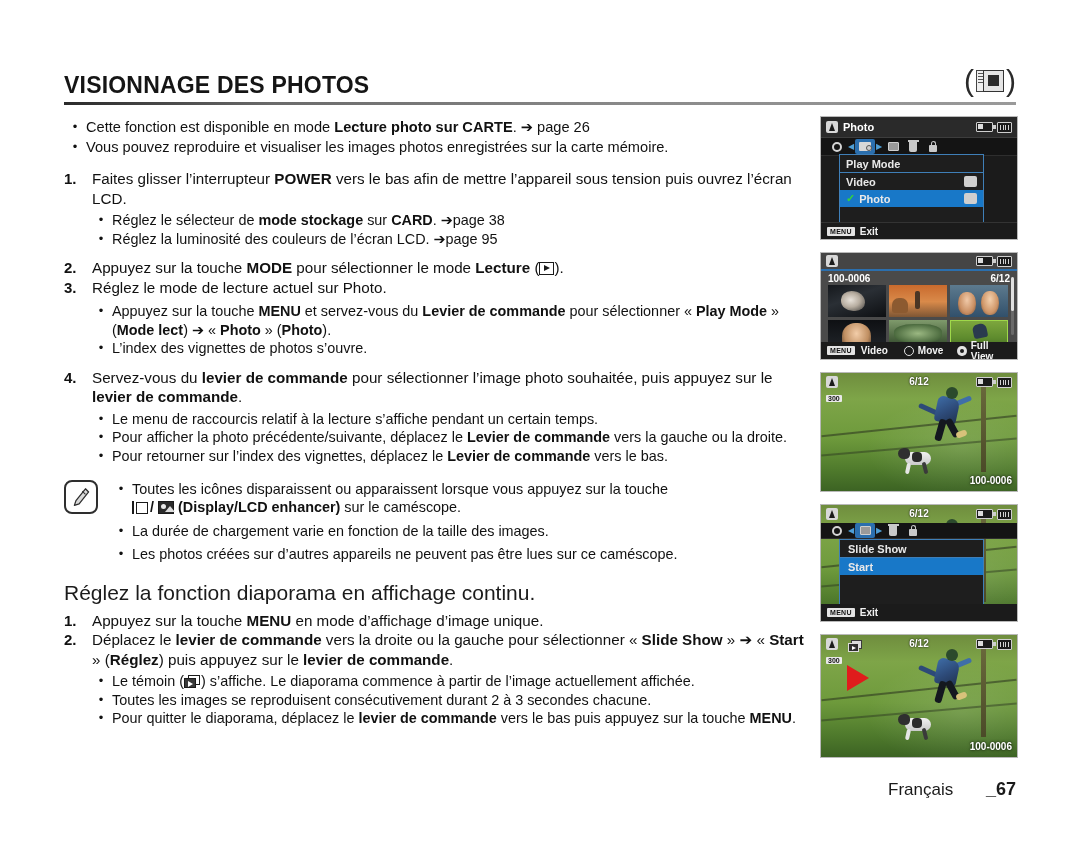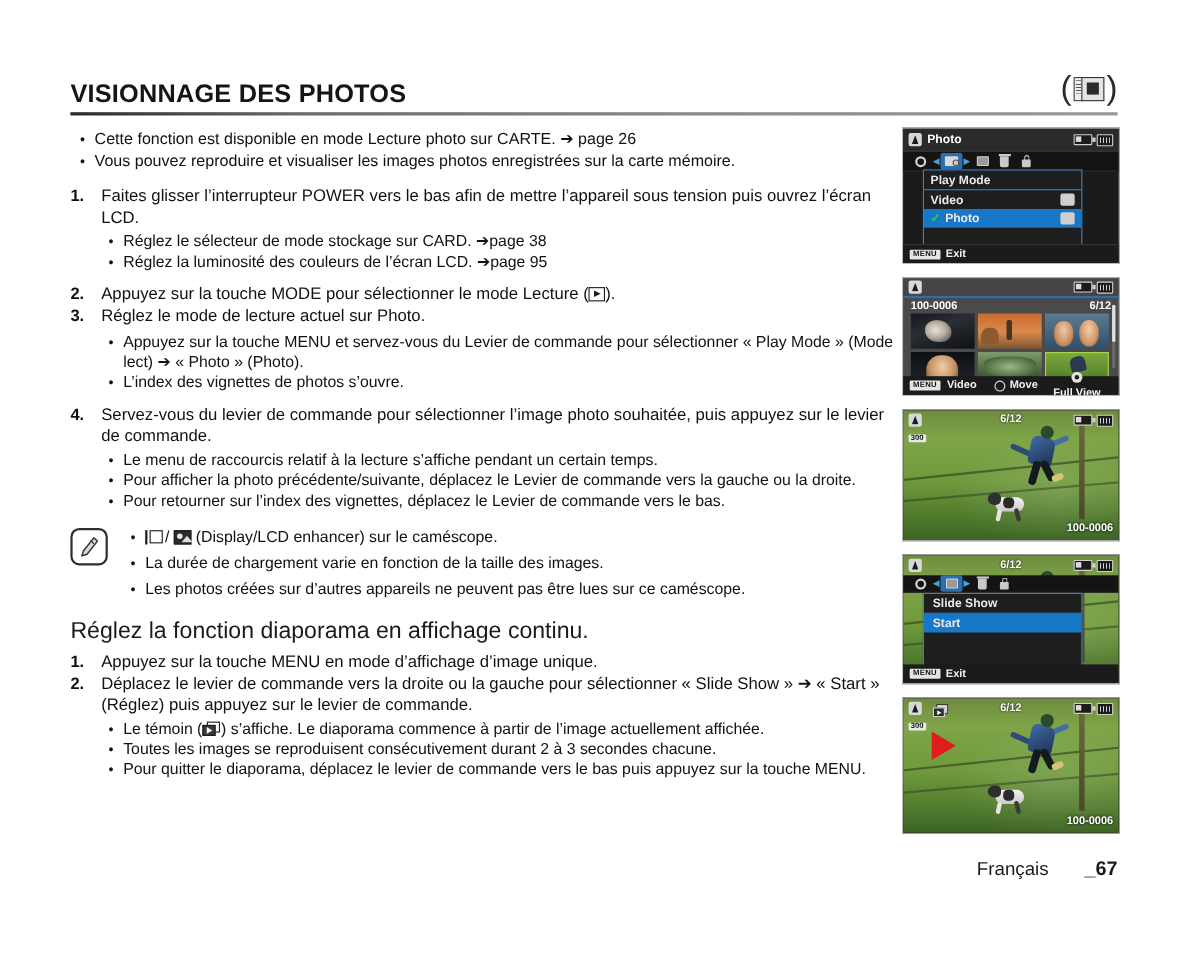--- a/index.html
+++ b/index.html
@@ -61,21 +61,21 @@
   .row{display:flex;align-items:flex-start;}
   .bullet-sm{
     flex:0 0 auto;width:22px;text-align:center;
     font-size:13px;line-height:18.6px;color:#111;
   }
   .bullet-num{
     flex:0 0 auto;width:28px;
     font-weight:bold;font-size:15px;line-height:19.5px;
   }
   .txt{flex:1 1 auto;}
-  b{font-weight:normal;}
+  b{font-weight:bold;}
   .lvl1{margin-left:26px;}
 
   .blk-intro .row{margin-bottom:1px;}
   .sp-8{height:10px;}
   .sp-5{height:5px;}
   .sp-3{height:3px;}
   .sp-12{height:12px;}
 
   .step{font-size:15.2px;line-height:19.4px;}
   .sub{font-size:14.4px;line-height:18.6px;}
@@ -513,20 +513,21 @@
       <div class="note-icon">
         <svg class="pen" viewBox="0 0 24 26">
           <path d="M17 2 L21 6 L9 21 L3 23 L5 17 Z" fill="#d9d9d9" stroke="#2e2e2e" stroke-width="1.6" stroke-linejoin="round"></path>
           <path d="M13 5 L17 9" stroke="#2e2e2e" stroke-width="1.3"></path>
         </svg>
       </div>
       <div class="note-body">
         <div class="row sub">
           <div class="bullet-sm">•</div>
           <div class="txt">
+            <span>Toutes les icônes disparaissent ou apparaissent lorsque vous appuyez sur la touche </span>
             <div>
               <span class="ic ic-display"><span class="bar"></span><span class="sq"></span></span><b>/</b> <span class="ic ic-lcdenh"></span><b> (Display/LCD enhancer)</b><span> sur le caméscope.</span>
             </div>
           </div>
         </div>
         <div class="sp-5"></div>
         <div class="row sub">
           <div class="bullet-sm">•</div>
           <div class="txt">La durée de chargement varie en fonction de la taille des images.</div>
         </div>
@@ -656,21 +657,21 @@
         <div class="th th6 selected"></div>
       </div>
       <div class="scrollbar"></div>
       <div class="s2-bottom">
         <span class="menubtn">MENU</span>
         <span class="botlabel">Video</span>
         <span class="s2-bot-grp" style="margin-left:10px;">
           <span class="move-ic"></span>
           <span class="botlabel">Move</span>
         </span>
-        <span class="s2-bot-grp" style="margin-left:8px;flex-direction:column;">
+        <span class="s2-bot-grp" style="margin-left:8px;">
           <span class="dot-ic"></span>
           <span class="botlabel">Full View</span>
         </span>
       </div>
     </div>
 
     <div class="screen sc3">
       <div class="photo-bg">
         <span class="wire1"></span>
           <span class="wire2"></span>

